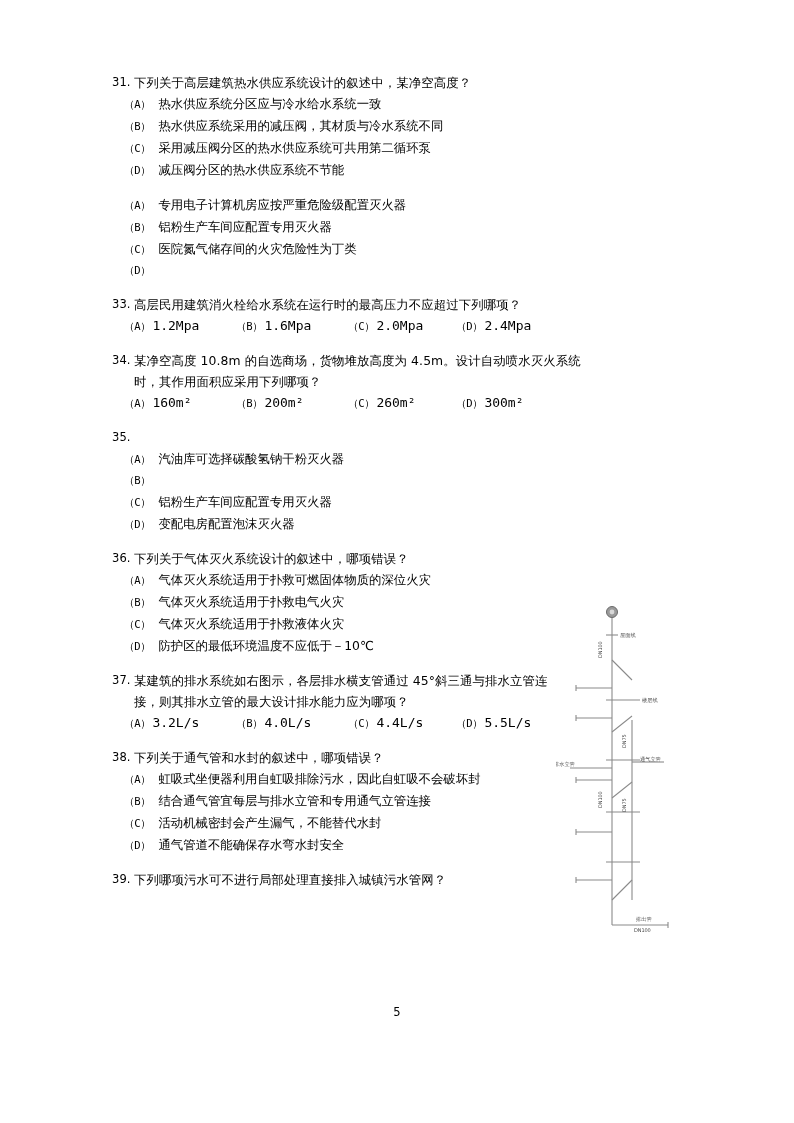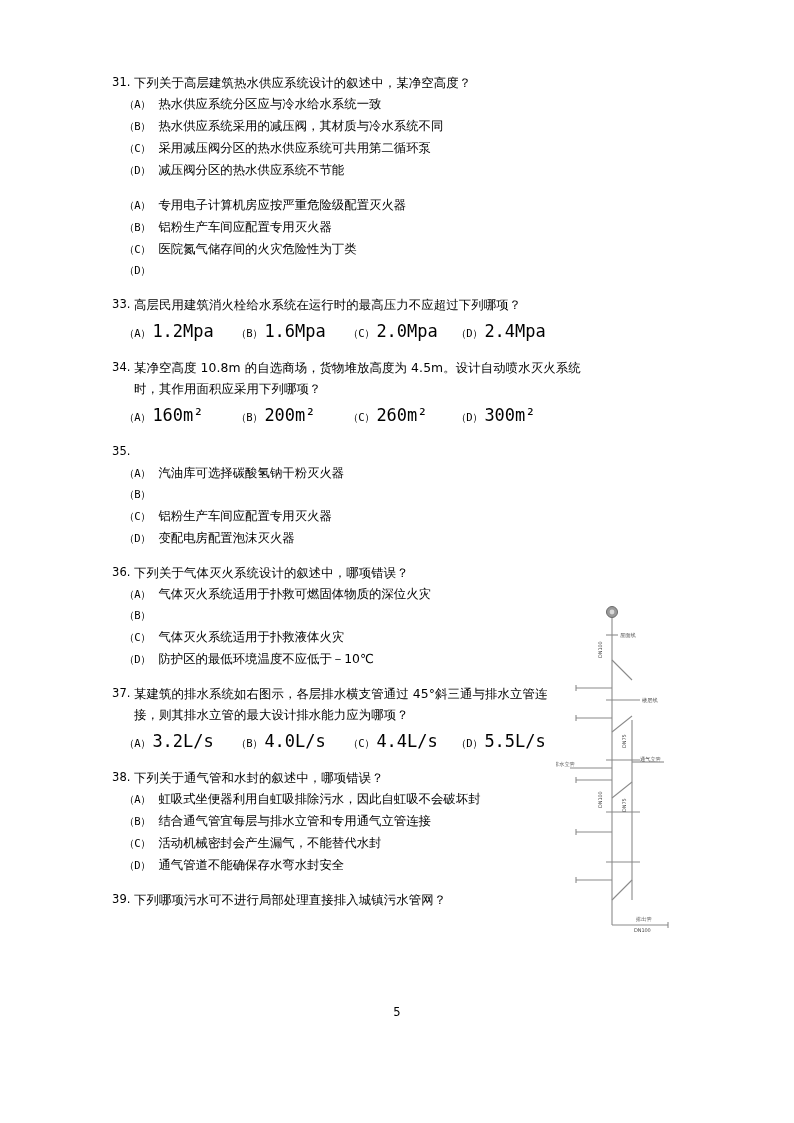--- a/index.html
+++ b/index.html
@@ -87,22 +87,21 @@
     white-space: nowrap;
   }
   .opt-inline .opt-key {
     font-family: "DejaVu Sans Mono", monospace;
     font-size: 10.6px;
     letter-spacing: -0.4px;
   }
   .opt-inline .opt-val {
     padding-left: 2px;
     font-family: "DejaVu Sans Mono", monospace;
-    font-size: 17px;
-    margin-top: 6px;
+    font-size: 13px;
   }
   .w1 { width: 112px; }
   .w2 { width: 112px; }
   .w3 { width: 108px; }
   .w4 { width: auto; }
   .page-number {
     position: absolute;
     left: 0;
     top: 1005px;
     width: 794px;
@@ -263,20 +262,21 @@
         <span class="q-num">36.</span>
         <span class="q-text">下列关于气体灭火系统设计的叙述中，哪项错误？</span>
       </div>
       <ul class="opt-list">
         <li class="opt">
           <span class="opt-key">（A）</span>
           <span class="opt-val">气体灭火系统适用于扑救可燃固体物质的深位火灾</span>
         </li>
         <li class="opt">
           <span class="opt-key">（B）</span>
+          <span class="opt-val">气体灭火系统适用于扑救电气火灾</span>
         </li>
         <li class="opt">
           <span class="opt-key">（C）</span>
           <span class="opt-val">气体灭火系统适用于扑救液体火灾</span>
         </li>
         <li class="opt">
           <span class="opt-key">（D）</span>
           <span class="opt-val">防护区的最低环境温度不应低于－10℃</span>
         </li>
       </ul>

